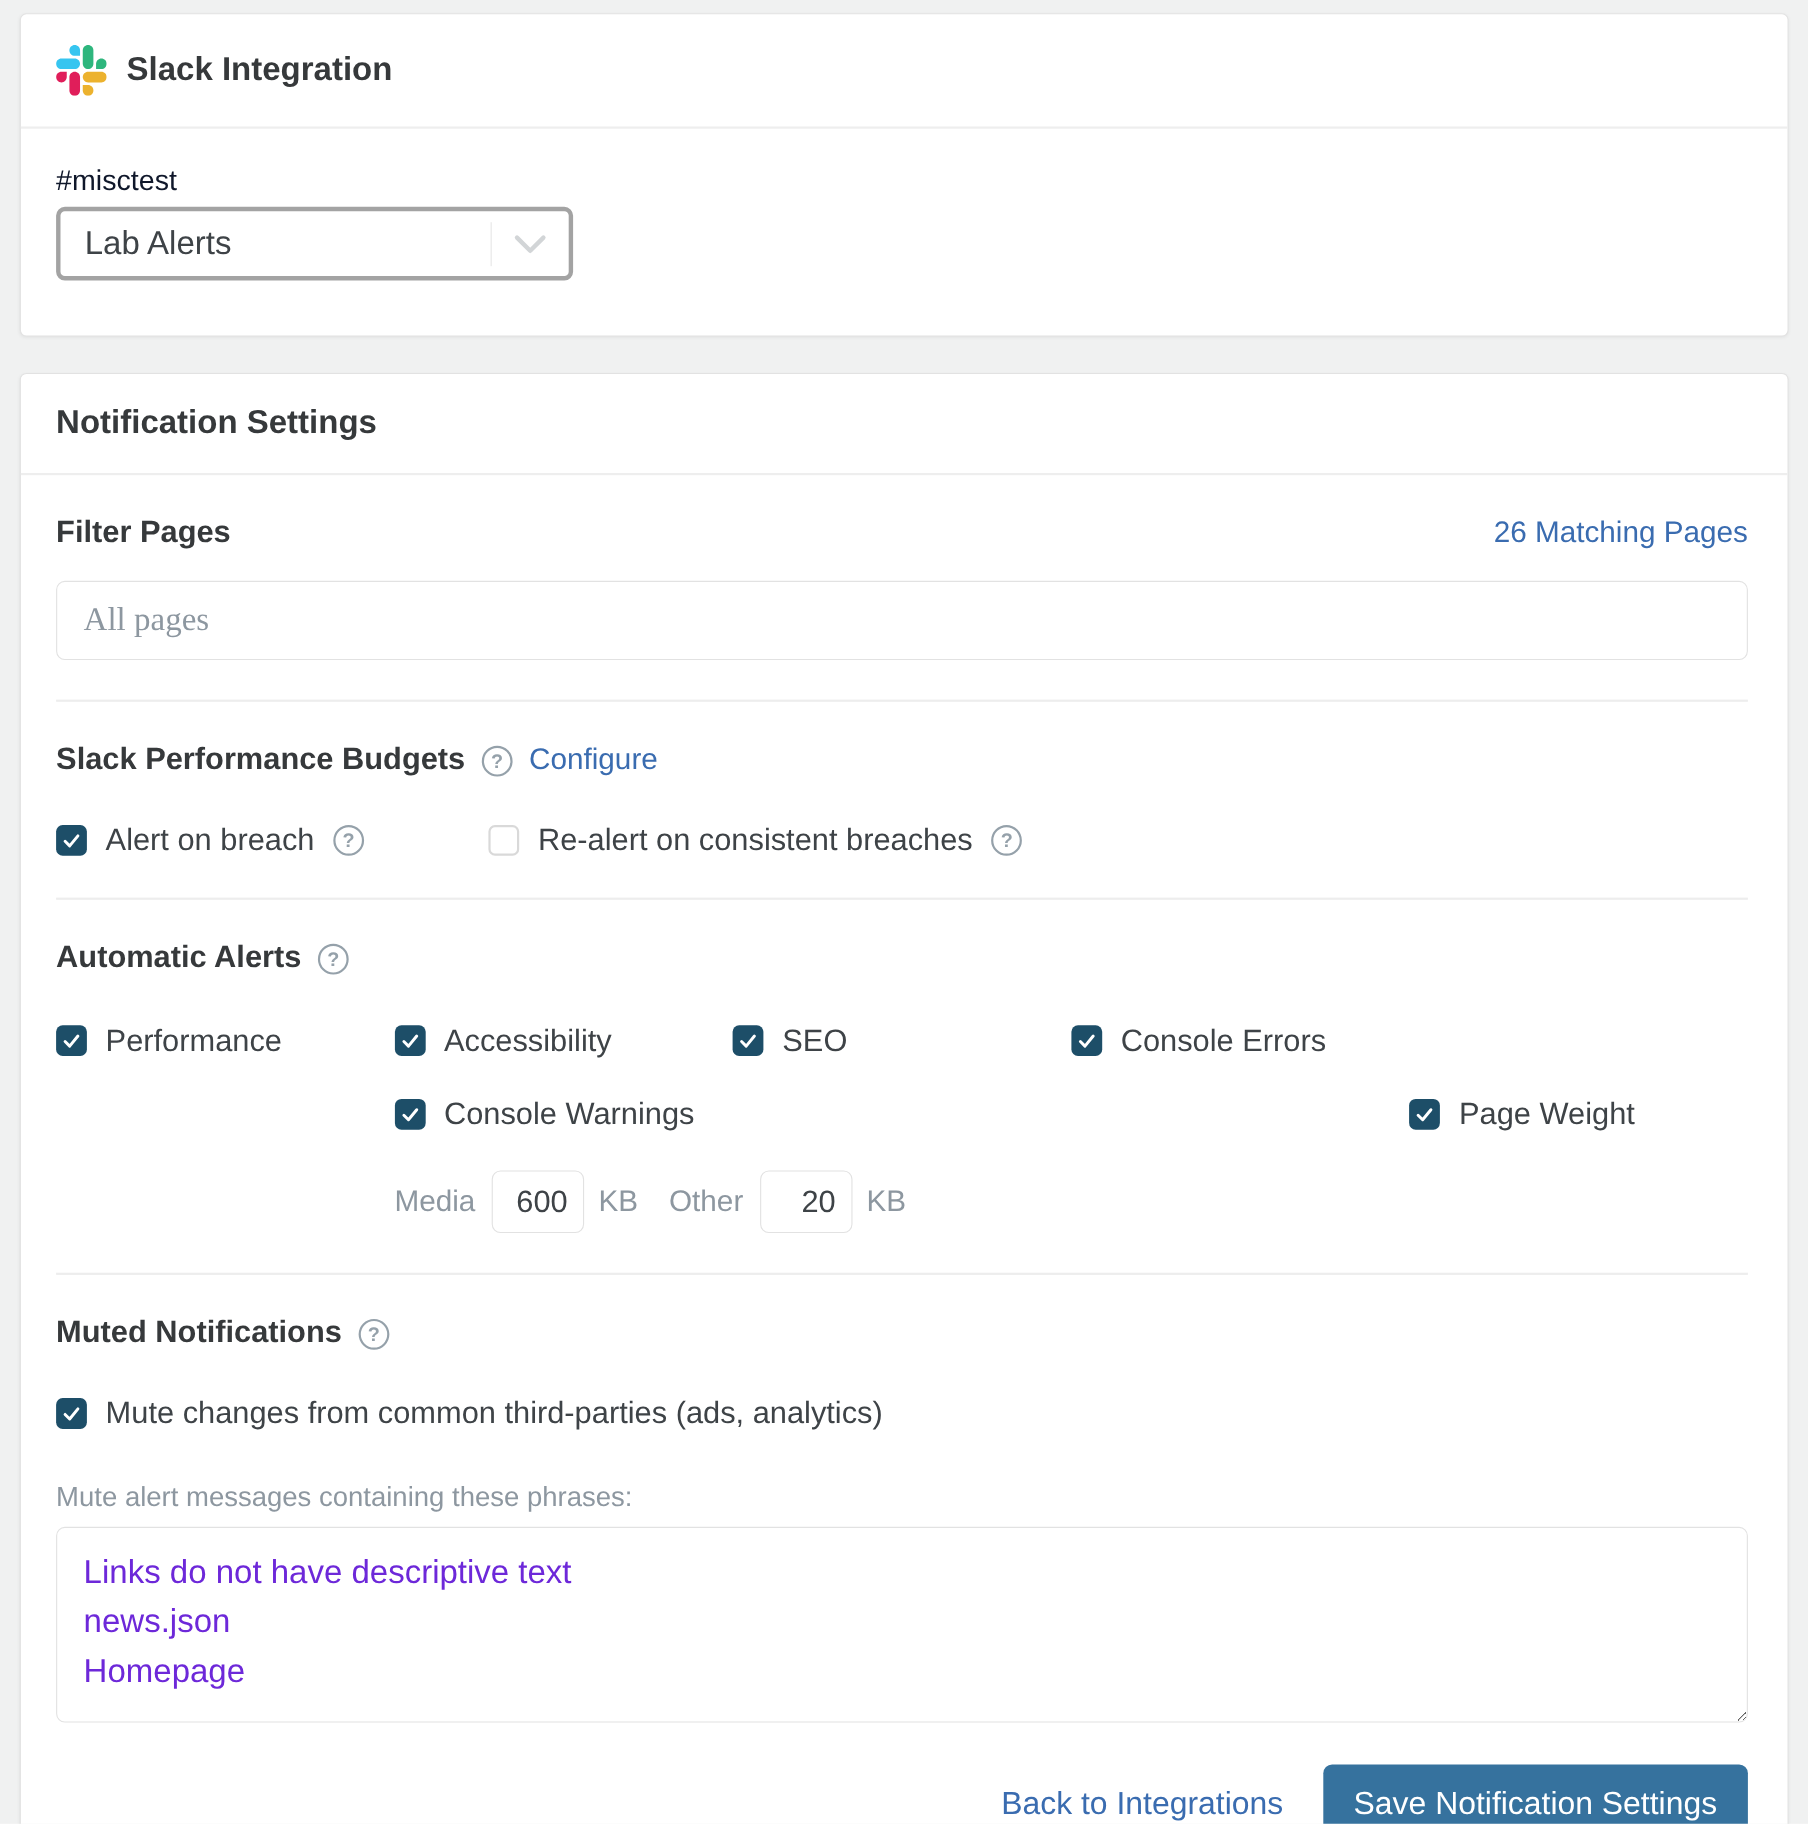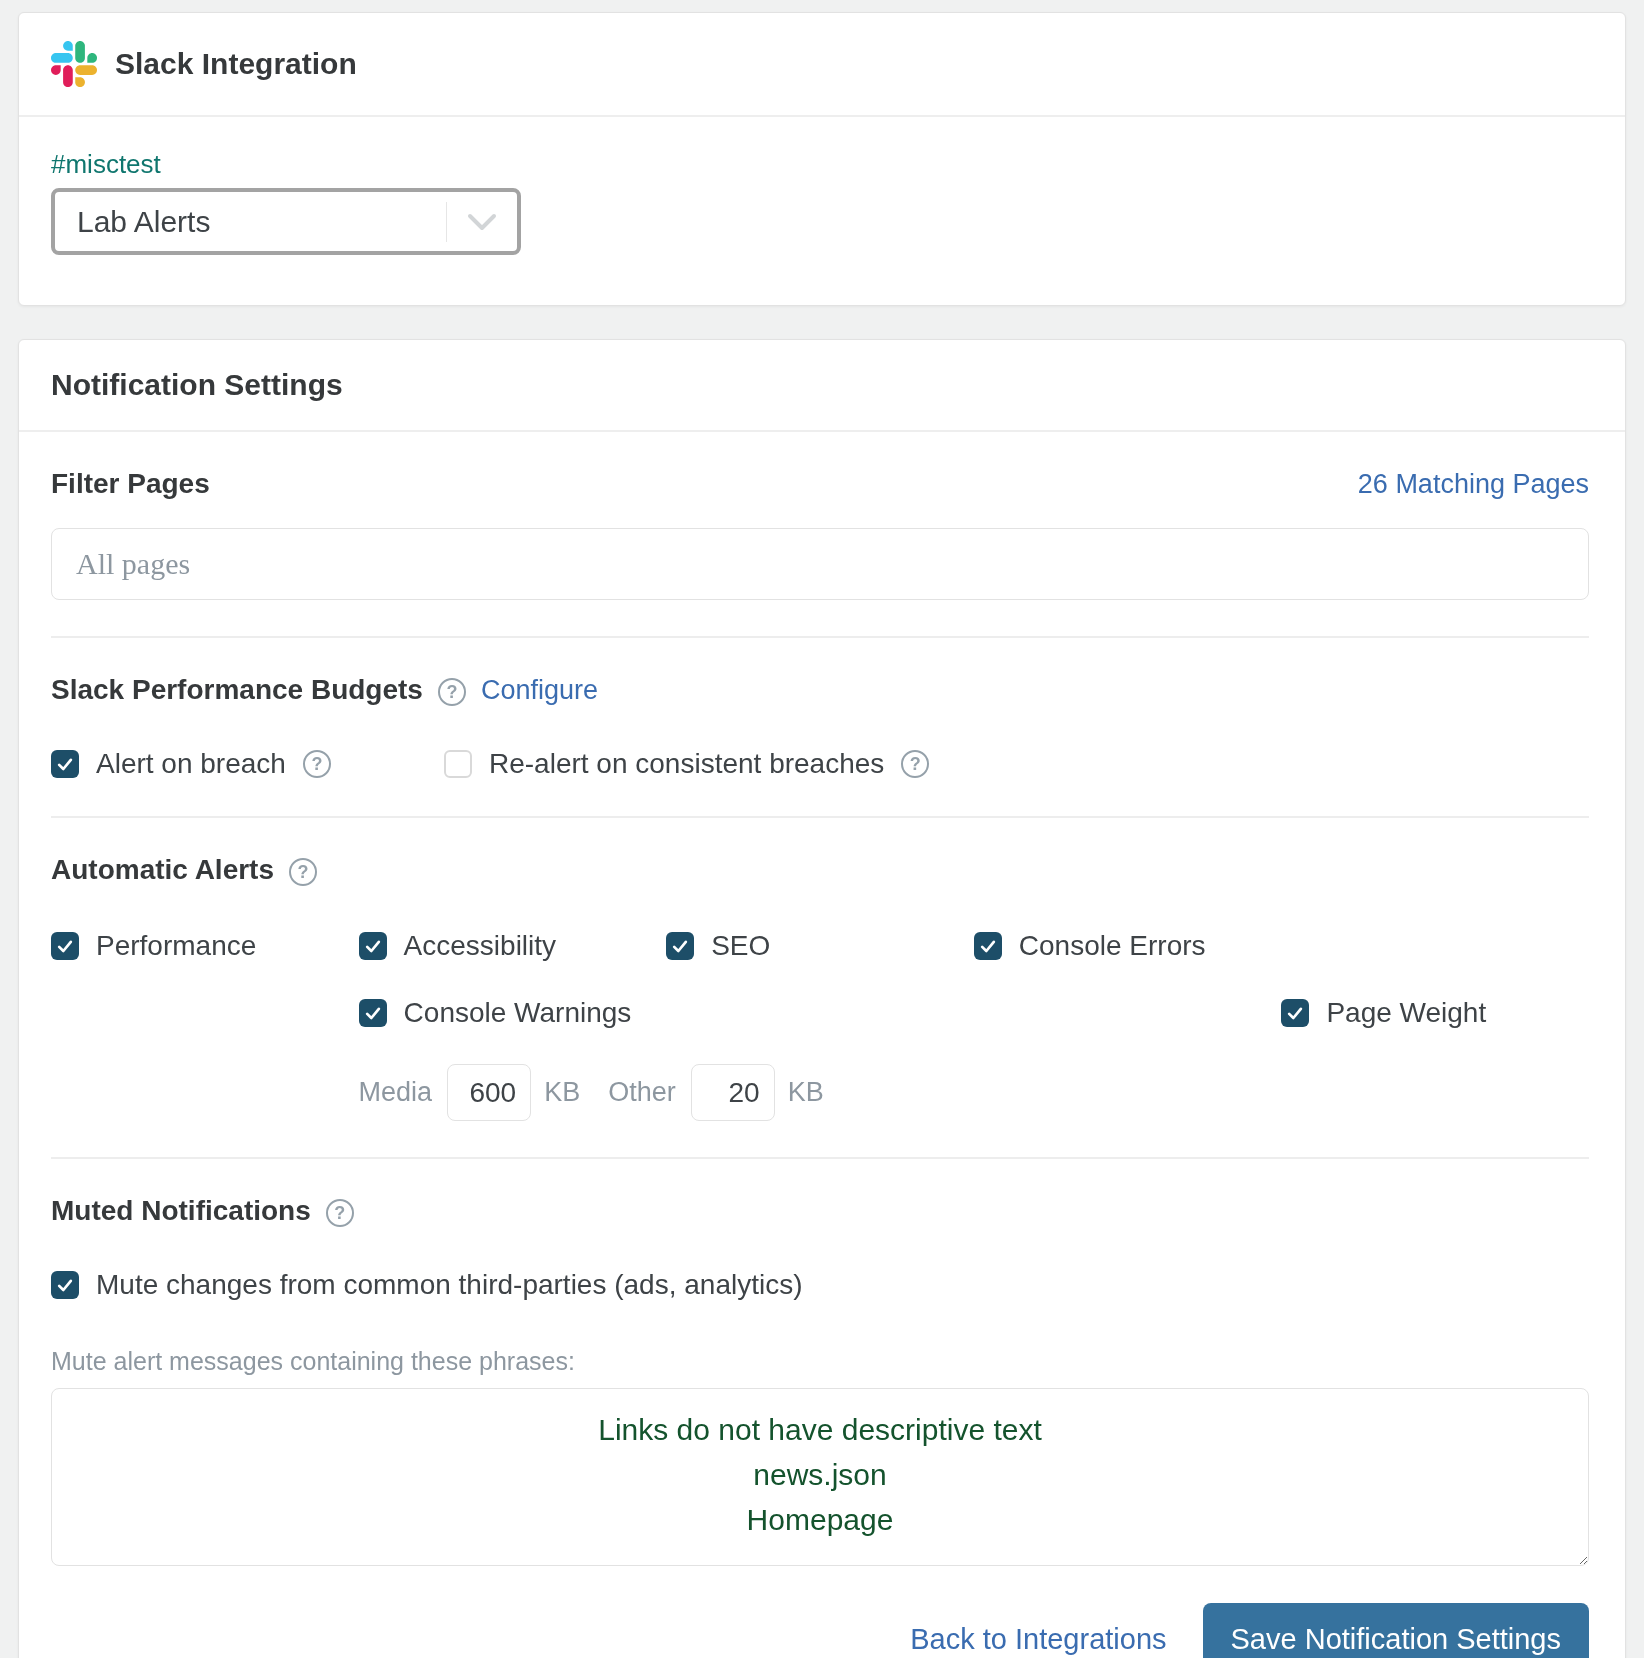--- a/index.html
+++ b/index.html
@@ -21,21 +21,21 @@
   .card-notif { margin-top:33px; }
 
   .card-header {
     display:flex; align-items:center; gap:18px;
     padding:28px 32px;
     border-bottom:2px solid #eeeeee;
   }
   .card-title { font-size:30px; font-weight:bold; color:#36393b; }
 
   .slack-body { padding:32px 32px 50px 32px; }
-  .field-label { font-size:26px; color:#0f766e; }
+  .field-label { font-size:26px; color:#0f172a; }
 
   .select-box {
     margin-top:8px;
     width:470px; height:67px;
     background:#fff;
     border:4px solid #a3a3a3;
     border-radius:8px;
     display:flex; align-items:center;
     cursor:pointer;
   }
@@ -111,23 +111,23 @@
     outline:none;
   }
   .gap-28 { width:28px; flex:none; }
 
   .phrases-label { margin-top:46px; font-size:25px; color:#8d97a0; }
   .phrases-textarea {
     margin-top:12px;
     width:100%; height:178px;
     border:1px solid #e2e2e2; border-radius:8px;
     font-family:"Liberation Sans", sans-serif;
-    font-size:30px; color:#14532d; line-height:1.5;
+    font-size:30px; color:#6d28d9; line-height:1.5;
     padding:18px 24px;
-    resize:vertical; outline:none;text-align:center;
+    resize:vertical; outline:none;
   }
 
   .footer-row {
     margin-top:33px;
     display:flex; align-items:center; justify-content:flex-end;
     gap:36px;
   }
   .back-link { font-size:29px; color:#3a6cb0; text-decoration:none; cursor:pointer; }
   .save-button {
     height:72px;

